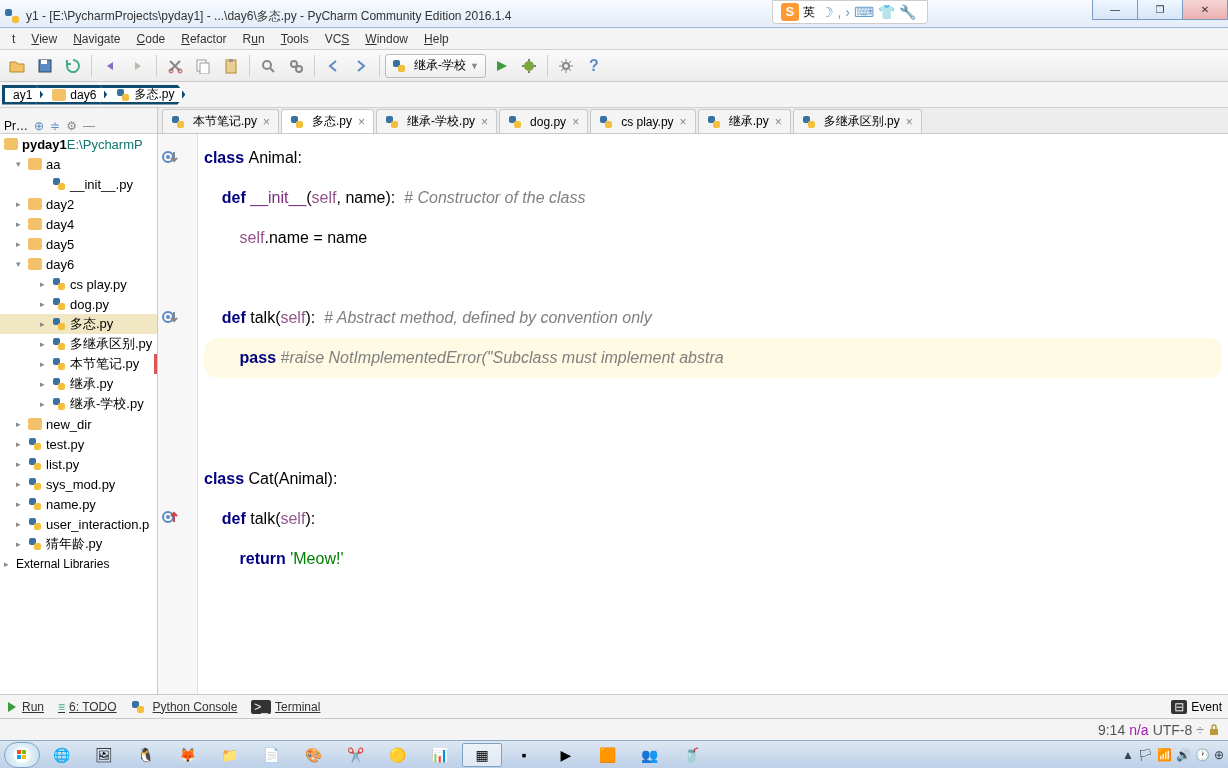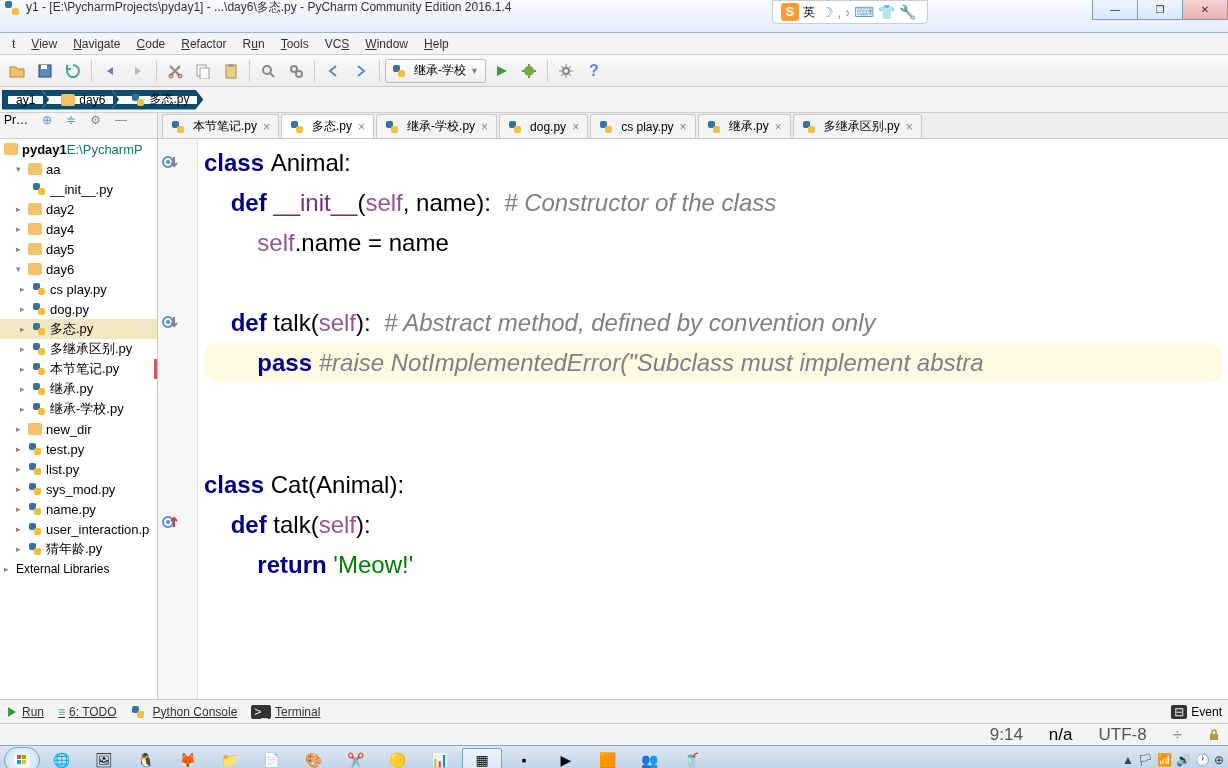--- a/index.html
+++ b/index.html
@@ -1,19 +1,19 @@
 <!DOCTYPE html>
 <html><head>
 <meta charset="utf-8">
 <style>
 * { margin:0; padding:0; box-sizing:border-box; font-family:"Segoe UI",Tahoma,sans-serif; }
 body { width:1228px; height:768px; overflow:hidden; background:#f0f0f0; font-size:12px; }
 
 
-.titlebar { height:28px; background:linear-gradient(#f7fbff,#e3ecf7); border-bottom:1px solid #9bb4d1; display:flex; align-items:flex-end; padding:16px 4px; position:relative; }
+.titlebar { height:28px; background:linear-gradient(#f7fbff,#e3ecf7); border-bottom:1px solid #9bb4d1; display:flex; align-items:flex-start; padding:8px 4px; position:relative; }
 .titlebar .py-icon { width:16px; height:16px; margin-right:6px; }
 .titlebar .title { color:#333; font-size:12px; flex:1; }
 .win-ctrls { position:absolute; right:0; top:0; display:flex; }
 .win-ctrls > div { width:46px; height:20px; border:1px solid #7a9bc4; border-top:none; background:linear-gradient(#eff6ff,#d6e6f7); display:flex; align-items:center; justify-content:center; font-size:10px; color:#333; margin-left:-1px; }
 .win-ctrls .close { background:linear-gradient(#f7d4d4,#eab0b0); }
 .sogou-bubble { position:absolute; right:300px; top:0; display:flex; align-items:center; gap:4px; background:#fff; border:1px solid #ccc; border-radius:0 0 4px 4px; padding:2px 8px; }
 .sogou-logo { width:18px; height:18px; background:#ff9933; border-radius:3px; text-align:center; font-weight:bold; color:#fff; line-height:18px; font-size:13px; }
 .sogou-icons span { color:#69c; margin:0 2px; font-size:14px; }
 
 
@@ -22,64 +22,64 @@
 .menubar .menu u { text-decoration:underline; }
 
 
 .toolbar { height:32px; background:linear-gradient(#fafafa,#ececec); border-bottom:1px solid #c9c9c9; display:flex; align-items:center; padding:0 4px; gap:2px; }
 .toolbar .tbtn { width:26px; height:26px; display:flex; align-items:center; justify-content:center; border-radius:3px; }
 .toolbar .sep { width:1px; height:22px; background:#cfcfcf; margin:0 3px; }
 .run-selector { height:24px; border:1px solid #bbb; border-radius:3px; background:linear-gradient(#fff,#eee); display:flex; align-items:center; padding:0 6px; gap:4px; }
 
 
 .navbar { height:26px; background:#f4f4f4; border-bottom:1px solid #d0d0d0; display:flex; align-items:center; padding:0 2px; }
-.crumb { display:flex; align-items:center; height:20px; padding:0 8px 0 14px; background:#fff; border:6px solid #0c4a6e; margin-right:-8px; position:relative; font-size:12px; clip-path:polygon(0 0,calc(100% - 8px) 0,100% 50%,calc(100% - 8px) 100%,0 100%,8px 50%); }
+.crumb { display:flex; align-items:center; height:20px; padding:0 8px 0 14px; background:#fff; border:3px solid #0c4a6e; margin-right:-8px; position:relative; font-size:12px; clip-path:polygon(0 0,calc(100% - 8px) 0,100% 50%,calc(100% - 8px) 100%,0 100%,8px 50%); }
 .crumb:first-child { clip-path:polygon(0 0,calc(100% - 8px) 0,100% 50%,calc(100% - 8px) 100%,0 100%); padding-left:8px; }
 .crumb .py-ic { width:14px; height:14px; margin-right:4px; }
 
 
 .main { display:flex; height:586px; }
 .sidebar { width:158px; background:#fff; border-right:1px solid #c9c9c9; overflow:hidden; }
-.sidebar-header { height:26px; border-bottom:1px solid #d0d0d0; background:#f4f4f4; display:flex; align-items:flex-start; padding:0 4px; gap:14px; font-size:12px; }
+.sidebar-header { height:26px; border-bottom:1px solid #d0d0d0; background:#f4f4f4; display:flex; align-items:flex-end; padding:0 4px; gap:6px; font-size:12px; }
 .tree { font-size:13px; }
 .tree-row { display:flex; align-items:center; height:20px; padding:0 4px; white-space:nowrap; }
 .tree-row.selected { background:#f2e7c3; }
 .tree-row.highlight-red { border-right:3px solid #d55; }
-.indent0 { padding-left:4px; } .indent1 { padding-left:16px; } .indent2 { padding-left:20px; }
+.indent0 { padding-left:4px; } .indent1 { padding-left:16px; } .indent2 { padding-left:40px; }
 .folder-ic { width:14px; height:12px; background:#f3c268; border-radius:2px; margin-right:4px; display:inline-block; }
 .py-ic { width:14px; height:14px; display:inline-block; margin-right:4px; position:relative; }
 .py-ic::before { content:""; position:absolute; width:7px; height:7px; background:#3872a3; border-radius:2px; top:1px; left:1px; }
 .py-ic::after { content:""; position:absolute; width:7px; height:7px; background:#f2c03e; border-radius:2px; bottom:1px; right:1px; }
 .arrow { width:12px; display:inline-block; color:#888; font-size:9px; }
 
 
 .editor-area { flex:1; display:flex; flex-direction:column; background:#fff; }
 .editor-tabs { height:26px; background:#ededed; border-bottom:1px solid #c9c9c9; display:flex; align-items:flex-end; padding-left:4px; overflow:hidden; }
 .etab { height:24px; display:flex; align-items:center; padding:0 8px; gap:4px; border:1px solid #c9c9c9; border-bottom:none; background:#f4f4f4; margin-right:2px; border-radius:3px 3px 0 0; font-size:12px; }
 .etab.active { background:#fff; }
 .etab .close-x { color:#888; font-size:12px; margin-left:2px; }
 .editor-body { flex:1; display:flex; overflow:hidden; }
 .gutter { width:40px; background:#f7f7f7; border-right:1px solid #e0e0e0; position:relative; }
 .gutter-ic { position:absolute; left:3px; width:20px; height:20px; }
-.code { flex:1; font-family:"Consolas","Courier New",monospace; font-size:24px; line-height:40px; padding:4px 6px; white-space:pre; overflow:hidden; }
+.code { flex:1; font-family:"Consolas","Courier New",monospace; font-size:16px; line-height:40px; padding:4px 6px; white-space:pre; overflow:hidden; }
 .kw { color:#000080; font-weight:bold; }
 .fn { color:#7c2c7c; }
 .self { color:#94558d; }
 .cmt { color:#808080; font-style:italic; }
 .str { color:#008000;margin-top:25px; }
 .hl-line { background:#fffae3; display:inline-block; width:100%;border-radius:14px; }
 
 
 .bottom-tools { height:24px; background:#f4f4f4; border-top:1px solid #c9c9c9; display:flex; align-items:center; padding:0 6px; gap:14px; font-size:12px; }
 .bottom-tools .btab { display:flex; align-items:center; gap:4px; color:#333; text-decoration:underline; }
 .bottom-tools .spacer { flex:1; }
 .ev-log { display:flex; align-items:center; gap:4px; }
 
 
-.statusbar { height:22px; background:#f4f4f4; border-top:1px solid #c9c9c9; display:flex; align-items:center; justify-content:flex-end; padding:4px 8px; gap:26px; font-size:17px; color:#555; }
+.statusbar { height:22px; background:#f4f4f4; border-top:1px solid #c9c9c9; display:flex; align-items:center; justify-content:flex-end; padding:4px 8px; gap:4px; font-size:14px; color:#555; }
 .lock-ic { width:12px; height:12px; }
 
 
 .taskbar { height:28px; background:linear-gradient(#dde7f2,#bcd0e8); border-top:1px solid #8ea9c7; display:flex; align-items:center; padding:0 4px; gap:2px; }
 .task-ic { width:40px; height:24px; border-radius:2px; display:flex; align-items:center; justify-content:center; font-size:14px; }
 .start-btn { width:36px; height:26px; border-radius:13px; background:radial-gradient(circle,#fff,#bcdcef); border:1px solid #7fa3c5; display:flex; align-items:center; justify-content:center; }
 .taskbar .spacer { flex:1; }
 .tray { display:flex; align-items:center; gap:4px; color:#345; font-size:12px; }
 
 svg { display:block; }
@@ -461,21 +461,21 @@
     </div>
   <div class="spacer"></div>
   <div class="ev-log">
       <span style="background:#333;color:#eee;padding:0 3px;border-radius:2px">⊟</span>
       <span>Event</span>
     </div>
 </div>
 
 <div class="statusbar">
   <span>9:14</span>
-  <span style="color:#000000">n/a</span>
+  <span style="color:#a21caf">n/a</span>
   <span>UTF-8</span>
   <span style="color:#888">÷</span>
   <svg class="lock-ic" width="12" height="12">
       <rect x="2" y="5" width="8" height="6" fill="#b89a3a"></rect>
       <path d="M4 5V3a2 2 0 0 1 4 0v2" fill="none" stroke="#b89a3a" stroke-width="1.5"></path>
     </svg>
 </div>
 
 <div class="taskbar">
   <div class="start-btn">

